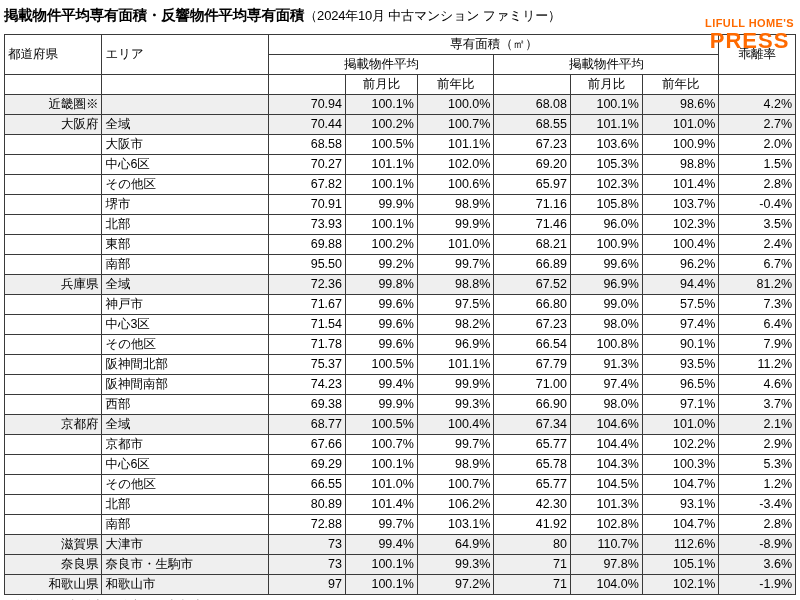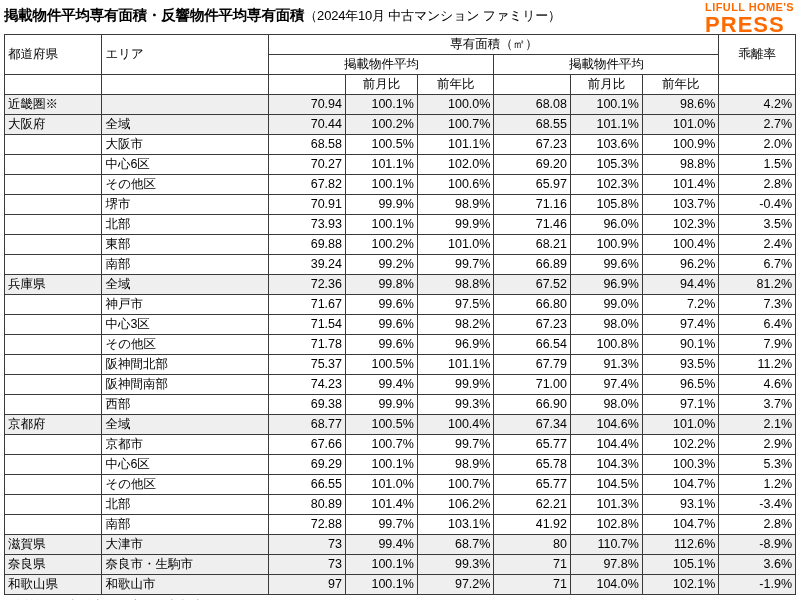--- a/index.html
+++ b/index.html
@@ -30,22 +30,22 @@
     letter-spacing: -0.2px;
     white-space: nowrap;
   }
   .title .sub {
     font-size: 13px;
     font-weight: normal;
   }
   .brand {
     position: absolute;
     right: 6px;
-    top: 2px;
-    text-align: left;
+    top: 18px;
+    text-align: center;
     line-height: 1;
   }
   .brand-top {
     font-size: 11px;
     font-weight: bold;
     letter-spacing: 0.4px;
     color: #ff6a00;
   }
   .brand-bottom {
     font-size: 22px;
@@ -79,21 +79,21 @@
   }
   .hdr-left {
     text-align: left;
   }
   .num {
     text-align: right;
     font-size: 12.5px;
     padding-right: 5px;
   }
   .lbl-pref {
-    text-align: left;
+    text-align: right;
     padding-left: 3px;
   }
   .lbl-area {
     text-align: left;
     padding-right: 6px;
   }
   .shade {
     background: #efefef;
   }
   .groupsep td { border-top: 1.6px solid #6b6b6b; }
@@ -239,21 +239,21 @@
           <td class="num">100.2%</td>
           <td class="num">101.0%</td>
           <td class="num">68.21</td>
           <td class="num">100.9%</td>
           <td class="num">100.4%</td>
           <td class="num">2.4%</td>
         </tr>
         <tr>
           <td class="lbl-pref"></td>
           <td class="lbl-area">南部</td>
-          <td class="num">39.24</td>
+          <td class="num">95.50</td>
           <td class="num">99.2%</td>
           <td class="num">99.7%</td>
           <td class="num">66.89</td>
           <td class="num">99.6%</td>
           <td class="num">96.2%</td>
           <td class="num">6.7%</td>
         </tr>
         <tr class="groupsep">
           <td class="lbl-pref shade">兵庫県</td>
           <td class="lbl-area shade">全域</td>
@@ -266,21 +266,21 @@
           <td class="num shade">81.2%</td>
         </tr>
         <tr>
           <td class="lbl-pref"></td>
           <td class="lbl-area">神戸市</td>
           <td class="num">71.67</td>
           <td class="num">99.6%</td>
           <td class="num">97.5%</td>
           <td class="num">66.80</td>
           <td class="num">99.0%</td>
-          <td class="num">7.2%</td>
+          <td class="num">57.5%</td>
           <td class="num">7.3%</td>
         </tr>
         <tr>
           <td class="lbl-pref"></td>
           <td class="lbl-area">中心3区</td>
           <td class="num">71.54</td>
           <td class="num">99.6%</td>
           <td class="num">98.2%</td>
           <td class="num">67.23</td>
           <td class="num">98.0%</td>
@@ -374,42 +374,42 @@
           <td class="num">104.5%</td>
           <td class="num">104.7%</td>
           <td class="num">1.2%</td>
         </tr>
         <tr>
           <td class="lbl-pref"></td>
           <td class="lbl-area">北部</td>
           <td class="num">80.89</td>
           <td class="num">101.4%</td>
           <td class="num">106.2%</td>
-          <td class="num">62.21</td>
+          <td class="num">42.30</td>
           <td class="num">101.3%</td>
           <td class="num">93.1%</td>
           <td class="num">-3.4%</td>
         </tr>
         <tr>
           <td class="lbl-pref"></td>
           <td class="lbl-area">南部</td>
           <td class="num">72.88</td>
           <td class="num">99.7%</td>
           <td class="num">103.1%</td>
           <td class="num">41.92</td>
           <td class="num">102.8%</td>
           <td class="num">104.7%</td>
           <td class="num">2.8%</td>
         </tr>
         <tr class="groupsep">
           <td class="lbl-pref shade">滋賀県</td>
           <td class="lbl-area shade">大津市</td>
           <td class="num shade">73</td>
           <td class="num shade">99.4%</td>
-          <td class="num shade">68.7%</td>
+          <td class="num shade">64.9%</td>
           <td class="num shade">80</td>
           <td class="num shade">110.7%</td>
           <td class="num shade">112.6%</td>
           <td class="num shade">-8.9%</td>
         </tr>
         <tr class="groupsep">
           <td class="lbl-pref shade">奈良県</td>
           <td class="lbl-area shade">奈良市・生駒市</td>
           <td class="num shade">73</td>
           <td class="num shade">100.1%</td>

